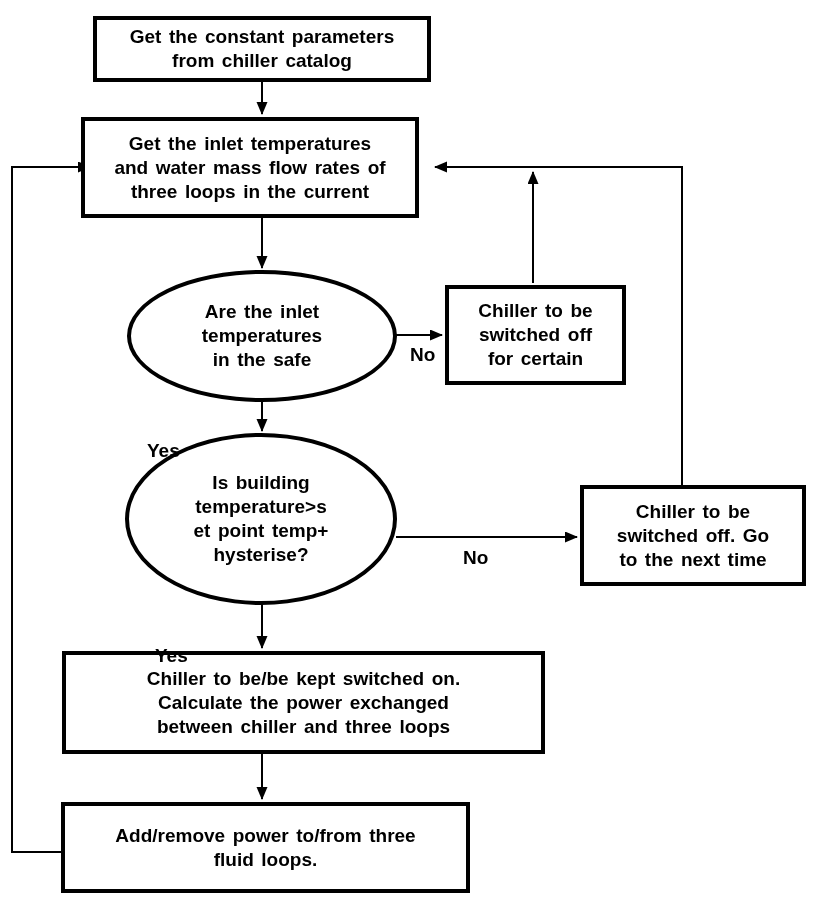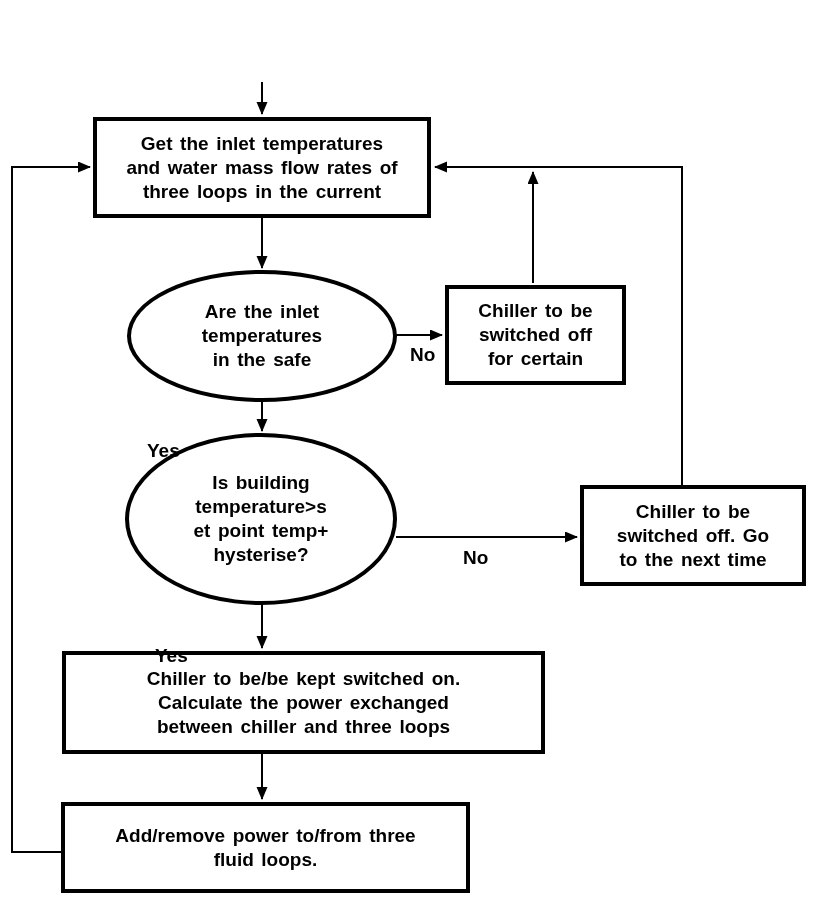--- a/index.html
+++ b/index.html
@@ -78,22 +78,26 @@
     <path d="M396,335 L442,335" marker-end="url(#arrow)"></path>
     <path d="M262,402 L262,431" marker-end="url(#arrow)"></path>
     <path d="M396,537 L577,537" marker-end="url(#arrow)"></path>
     <path d="M262,604 L262,648" marker-end="url(#arrow)"></path>
     <path d="M262,754 L262,799" marker-end="url(#arrow)"></path>
     <path d="M62,852 L12,852 L12,167 L90,167" marker-end="url(#arrow)"></path>
     <path d="M682,485 L682,167 L435,167" marker-end="url(#arrow)"></path>
     <path d="M533,283 L533,172" marker-end="url(#arrow)"></path>
   </svg>
 
+  <div class="node rect" style="left:93px; top:16px; width:338px; height:66px;">
+    <span class="label">Get the constant parameters
+from chiller catalog</span>
+  </div>
 
-  <div class="node rect" style="left:93px; top:117px; width:338px; height:101px;">
+  <div class="node rect" style="left:81px; top:117px; width:338px; height:101px;">
     <span class="label">Get the inlet temperatures
 and water mass flow rates of
 three loops in the current</span>
   </div>
 
   <div class="node ellipse" style="left:127px; top:270px; width:270px; height:132px;">
     <span class="label">Are the inlet
 temperatures
 in the safe</span>
   </div>

